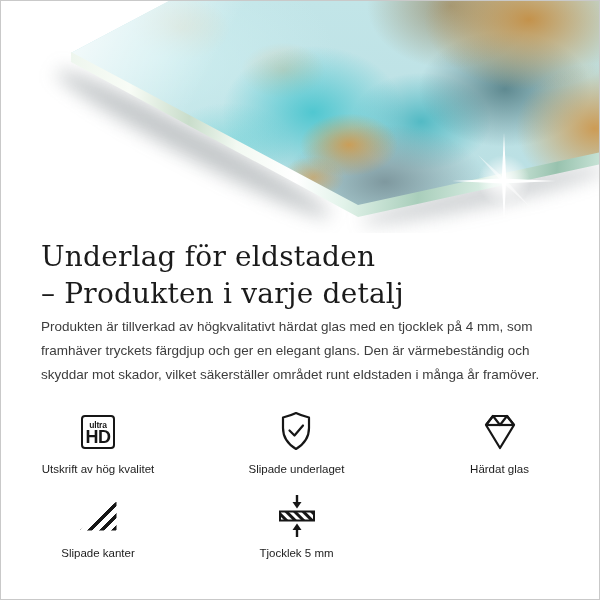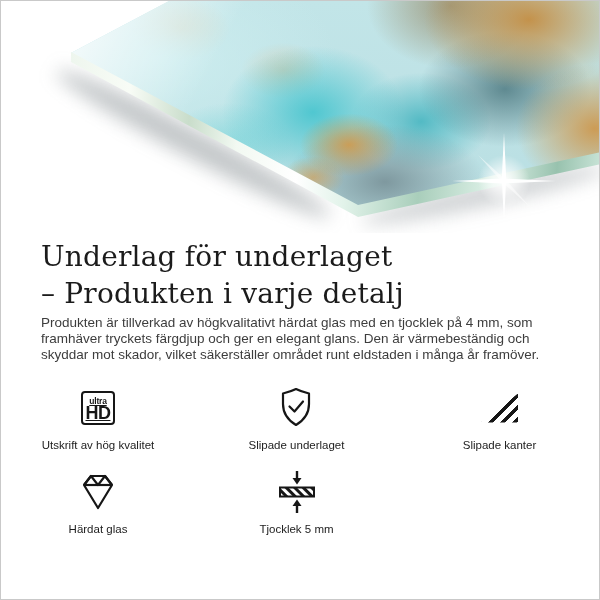--- a/index.html
+++ b/index.html
@@ -46,37 +46,36 @@
   
   .content{padding:0 40px;}
   h1{
     margin:5px 0 0 0;
     font-family:"DejaVu Serif","Liberation Serif",serif;
     font-weight:400;font-size:28px;line-height:37px;
     color:#1b1b1b;letter-spacing:.2px;
   }
   .para{
     margin:3px 0 0 0;max-width:522px;
-    font-size:13.5px;line-height:16px;color:#3d3d3d;
+    font-size:13.5px;line-height:24px;color:#3d3d3d;
   }
   
   .features{
     margin-top:21px;margin-left:-40px;margin-right:-40px;
     display:grid;grid-template-columns:194px 203px 203px;row-gap:17px;
     justify-items:center;
   }
   .feature{display:flex;flex-direction:column;align-items:center;}
   .icon-wrap{height:48px;display:flex;align-items:center;justify-content:center;color:#161616;}
   .feature-label{margin-top:7px;font-size:11.5px;color:#1c1c1c;}
   
   .uhd-box{
     width:30px;height:30px;border:2.5px solid #161616;border-radius:4px;
     display:flex;flex-direction:column;align-items:center;justify-content:center;
     color:#161616;
-    text-decoration:underline;
   }
   .uhd-top{font-size:8.5px;font-weight:bold;line-height:9px;letter-spacing:-.2px;}
   .uhd-bottom{font-size:18px;font-weight:bold;line-height:14px;letter-spacing:-.5px;}
   
   .bevel{
     width:37px;height:29px;
     background:repeating-linear-gradient(135deg,#161616 0 3.6px,transparent 3.6px 8.4px);
     clip-path:polygon(0 100%,100% 0,100% 100%);
   }
   svg.icon{display:block;}
@@ -104,21 +103,21 @@
         <path d="M60 12 L62.2 57 L60 104 L57.8 57 Z" opacity="0.95"></path>
         <path d="M8 60 L58 57.6 L112 60 L58 62.4 Z" opacity="0.95"></path>
         <path d="M34 34 L61 58 L86 86 L58 61 Z" opacity="0.5"></path>
         <path d="M86 34 L61.5 58.5 L34 86 L58.5 61.5 Z" opacity="0.5"></path>
       </g>
     </svg>
   </div>
 
   <div class="content">
     <h1>
-      <span>Underlag för underlaget</span><br>
+      <span>Underlag för eldstaden</span><br>
       <span>– Produkten i varje detalj</span>
     </h1>
     <p class="para">Produkten är tillverkad av högkvalitativt härdat glas med en tjocklek på 4 mm, som framhäver tryckets färgdjup och ger en elegant glans. Den är värmebeständig och skyddar mot skador, vilket säkerställer området runt eldstaden i många år framöver.</p>
 
     <div class="features">
 
 
       <div class="feature">
         <div class="icon-wrap">
           <div class="uhd-box">
@@ -134,34 +133,34 @@
           <svg class="icon" width="48" height="48" viewBox="0 0 48 48" fill="none" stroke="currentColor" stroke-width="2.2" stroke-linecap="round" stroke-linejoin="round">
             <path d="M24 5 C28 7 33 8.5 37 9.5 V20 C37 30 31.5 36.5 24 41 C16.5 36.5 11 30 11 20 V9.5 C15 8.5 20 7 24 5 Z"></path>
             <path d="M17.5 22.5 L22.5 27.5 L31 17.5"></path>
           </svg>
         </div>
         <div class="feature-label">Slipade underlaget</div>
       </div>
 
       <div class="feature">
         <div class="icon-wrap">
-          <div class="bevel"></div>
-        </div>
-        <div class="feature-label">Slipade kanter</div>
-      </div>
-
-      <div class="feature">
-        <div class="icon-wrap">
           <svg class="icon" width="48" height="48" viewBox="0 0 48 48" fill="none" stroke="currentColor" stroke-width="2.2" stroke-linejoin="round">
             <path d="M10 17 L17 8 H31 L38 17 L24 40 Z"></path>
             <path d="M10 17 H38"></path>
             <path d="M10 17 L17 8 L24 17 L31 8 L38 17"></path>
           </svg>
         </div>
         <div class="feature-label">Härdat glas</div>
+      </div>
+
+      <div class="feature">
+        <div class="icon-wrap">
+          <div class="bevel"></div>
+        </div>
+        <div class="feature-label">Slipade kanter</div>
       </div>
 
       <div class="feature">
         <div class="icon-wrap">
           <svg class="icon" width="48" height="48" viewBox="0 0 48 48">
             <defs>
               <pattern id="hatch" width="6" height="6" patternUnits="userSpaceOnUse" patternTransform="rotate(-45)">
                 <rect width="3" height="6" fill="#161616"></rect>
               </pattern>
             </defs>

